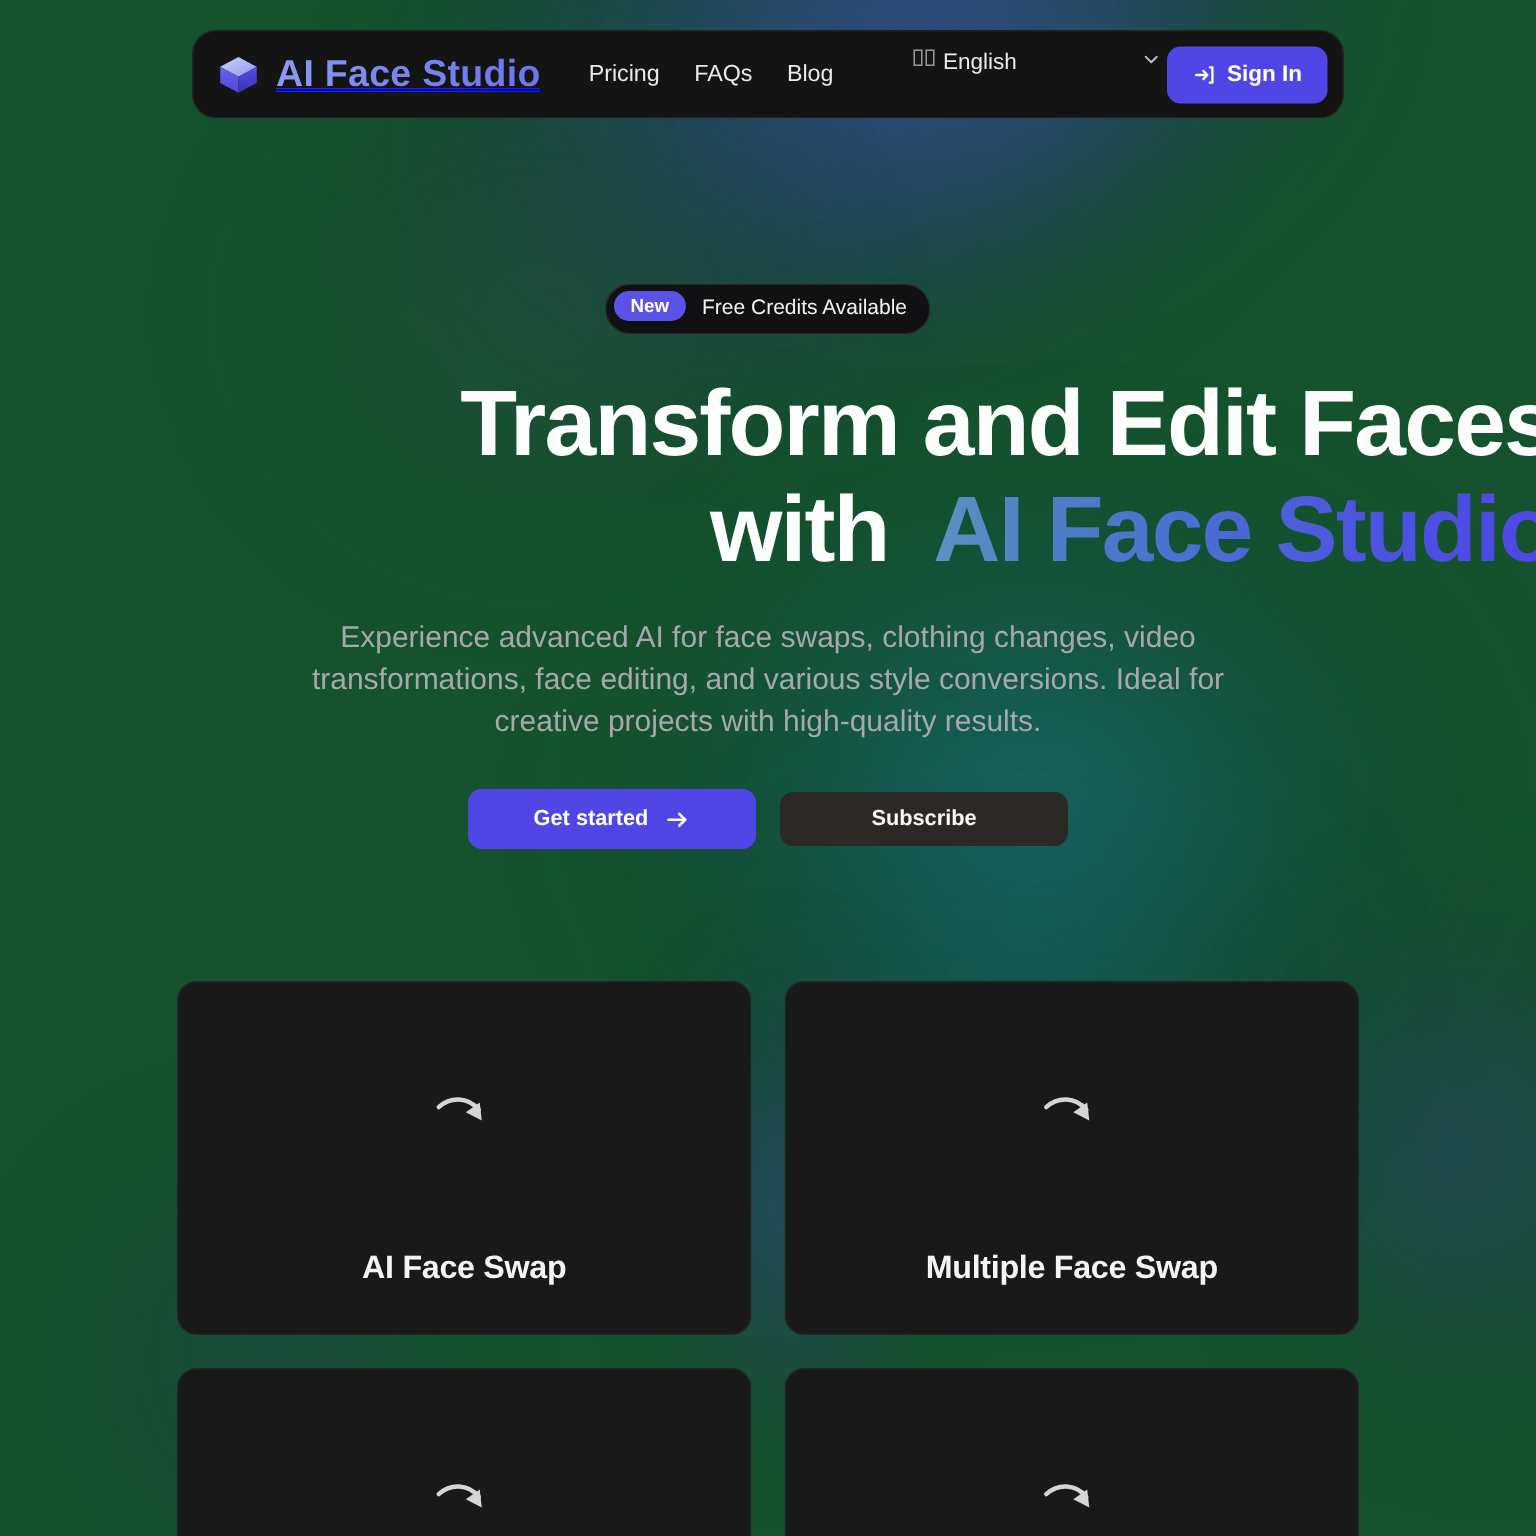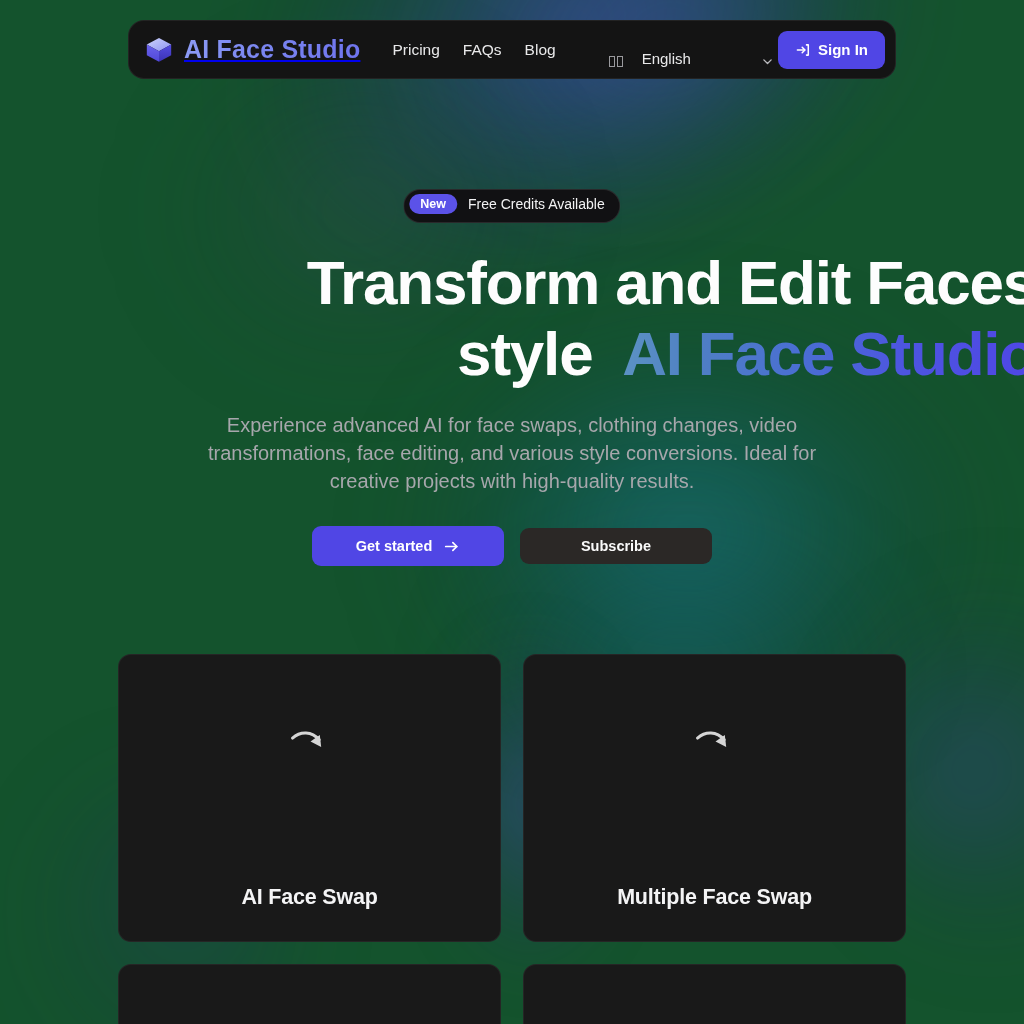--- a/index.html
+++ b/index.html
@@ -82,23 +82,23 @@
     -webkit-text-fill-color:transparent; color:#7b87f0;
     white-space:nowrap;
   }
   .nav-links { display:flex; gap:23px; margin-left:32px; }
   .nav-link {
     color:#e9e9ea; font-size:15.5px; font-weight:400;
     text-decoration:none; white-space:nowrap; cursor:pointer;
   }
   .lang-select {
     margin-left:53px;
-    display:flex; align-items:flex-end;
+    display:flex; align-items:flex-start;
     width:165px; height:34px;
-    cursor:pointer; gap:19px;
+    cursor:pointer; gap:6px;
   }
   .flag-glyph {
     display:inline-flex; gap:2px; align-items:center;
   }
   .tofu {
     display:inline-block; width:6px; height:11px;
     border:1px solid #9a9a9e; background:transparent;
   }
   .lang-label { color:#e9e9ea; font-size:15px; white-space:nowrap; }
   .chev { margin-left:auto; width:13px; height:13px; }
@@ -181,21 +181,21 @@
   .cards-grid {
     position:absolute; left:118px; top:654px;
     width:788px;
     display:grid;
     grid-template-columns:383px 383px;
     column-gap:22px; row-gap:22px;
     z-index:10;
   }
   .feature-card {
     position:relative;
-    height:288px;
+    height:236px;
     background:#191919;
     border:1px solid rgba(255,255,255,0.055);
     border-radius:13px;
     cursor:pointer;
     overflow:hidden;
   }
   .card-media {
     position:absolute; left:0; top:0; right:0; height:178px;
     display:flex; align-items:center; justify-content:center;
   }
@@ -282,21 +282,21 @@
 
   <section class="hero">
 
     <div class="badge-pill">
       <span class="badge-new">New</span>
       <span class="badge-text">Free Credits Available</span>
     </div>
 
     <h1 class="headline">
       <span class="l1">Transform and Edit Faces</span>
-      <span class="l2"><span>style</span>&nbsp; <span class="grad-text">AI Face Studio</span></span>
+      <span class="l2"><span>with</span>&nbsp; <span class="grad-text">AI Face Studio</span></span>
     </h1>
 
     <p class="subtitle">Experience advanced AI for face swaps, clothing changes, video transformations, face editing, and various style conversions. Ideal for creative projects with high-quality results.</p>
 
     <div class="cta-row">
       <button class="btn-primary">
         <span>Get started</span>
         <span class="arr">
           <svg viewBox="0 0 20 20" fill="none" stroke="#ffffff" stroke-width="2" stroke-linecap="round" stroke-linejoin="round" aria-hidden="true">
             <path d="M3.2 10h13"></path>

